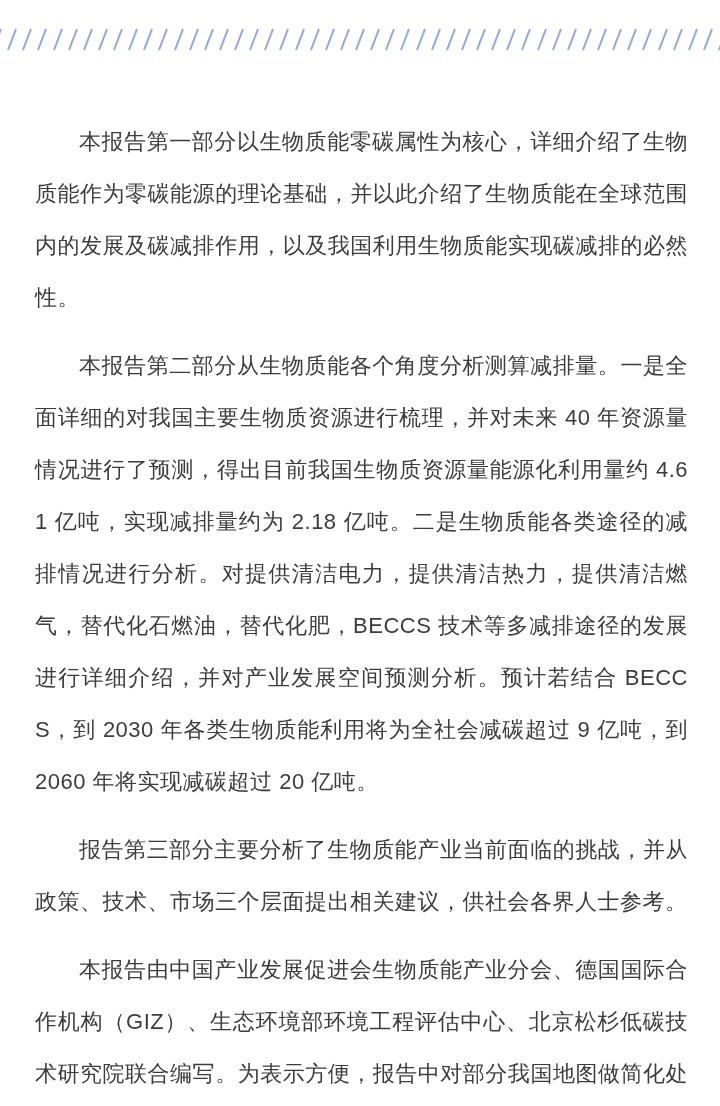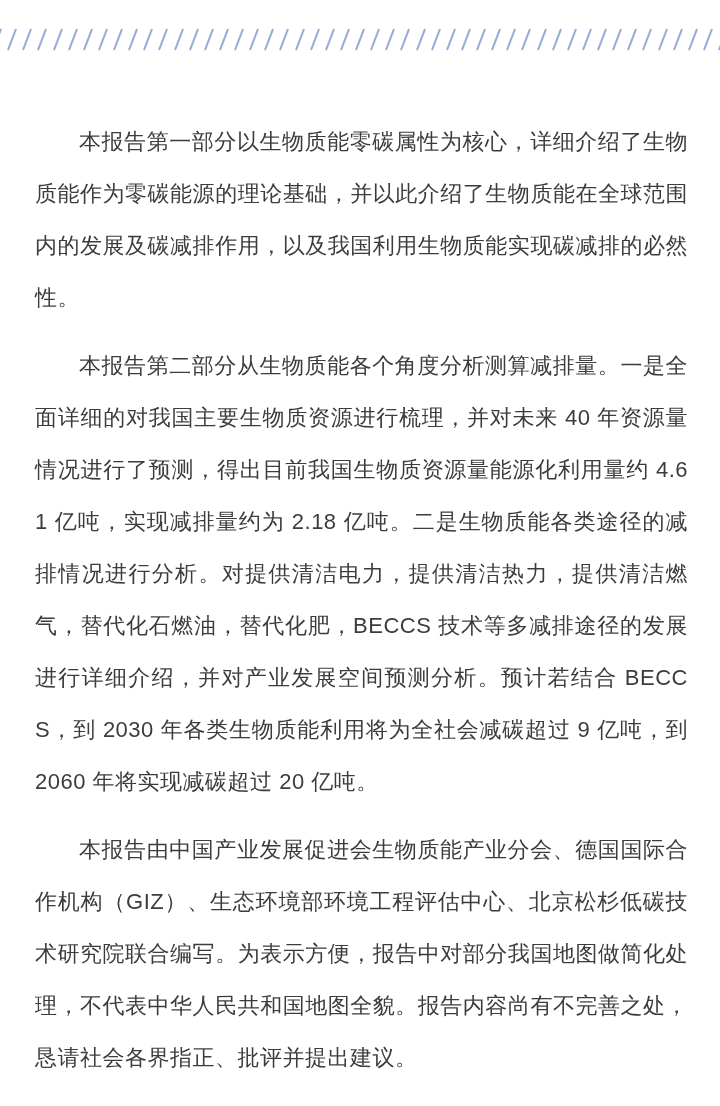--- a/index.html
+++ b/index.html
@@ -106,16 +106,17 @@
       <span class="slash" style="background: rgb(150, 171, 217);"></span>
       <span class="slash" style="background: rgb(150, 171, 217);"></span>
       <span class="slash" style="background: rgb(150, 171, 217);"></span>
       <span class="slash" style="background: rgb(150, 171, 217);"></span>
       <span class="slash" style="background: rgb(150, 171, 217);"></span>
     </div>
 
   <div class="content">
     <p>本报告第一部分以生物质能零碳属性为核心，详细介绍了生物质能作为零碳能源的理论基础，并以此介绍了生物质能在全球范围内的发展及碳减排作用，以及我国利用生物质能实现碳减排的必然性。</p>
     <p>本报告第二部分从生物质能各个角度分析测算减排量。一是全面详细的对我国主要生物质资源进行梳理，并对未来 40 年资源量情况进行了预测，得出目前我国生物质资源量能源化利用量约 4.61 亿吨，实现减排量约为 2.18 亿吨。二是生物质能各类途径的减排情况进行分析。对提供清洁电力，提供清洁热力，提供清洁燃气，替代化石燃油，替代化肥，BECCS 技术等多减排途径的发展进行详细介绍，并对产业发展空间预测分析。预计若结合 BECCS，到 2030 年各类生物质能利用将为全社会减碳超过 9 亿吨，到 2060 年将实现减碳超过 20 亿吨。</p>
+    <p>报告第三部分主要分析了生物质能产业当前面临的挑战，并从政策、技术、市场三个层面提出相关建议，供社会各界人士参考。</p>
     <p>本报告由中国产业发展促进会生物质能产业分会、德国国际合作机构（GIZ）、生态环境部环境工程评估中心、北京松杉低碳技术研究院联合编写。为表示方便，报告中对部分我国地图做简化处理，不代表中华人民共和国地图全貌。报告内容尚有不完善之处，恳请社会各界指正、批评并提出建议。</p>
   </div>
 
 </div>
 
 </body></html>

